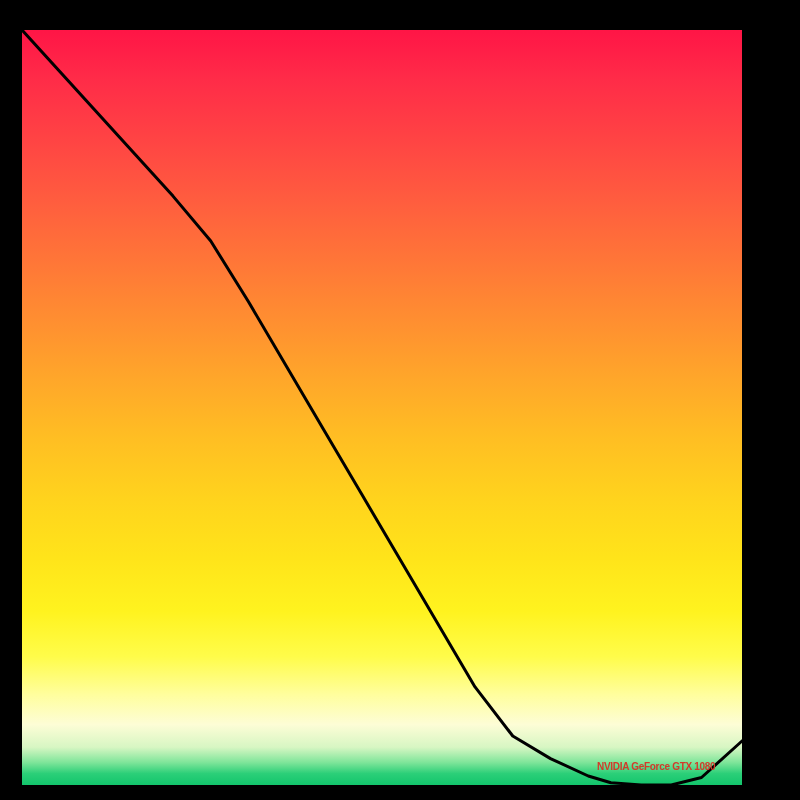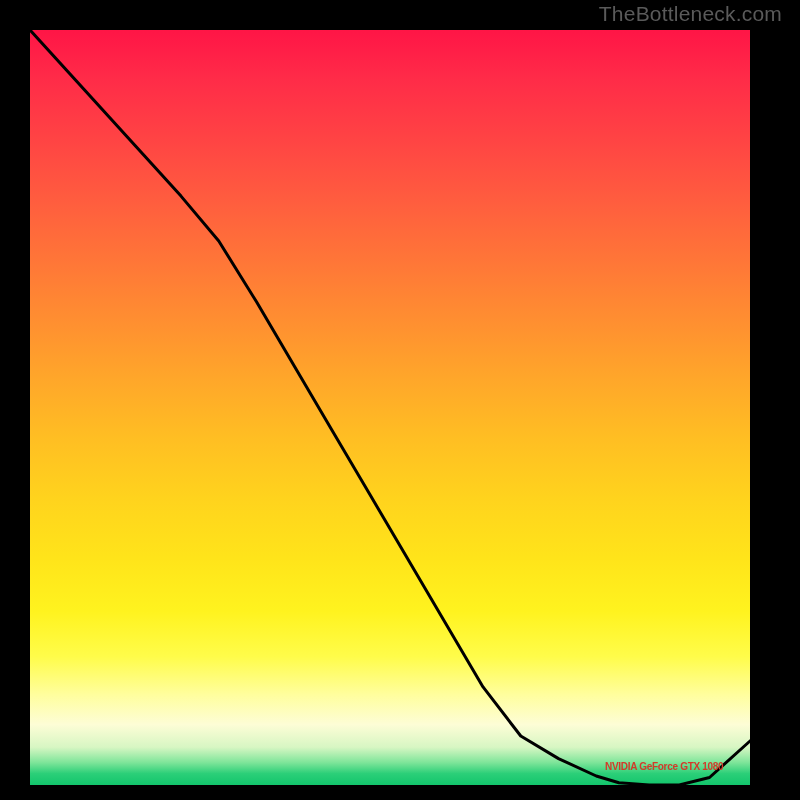--- a/index.html
+++ b/index.html
@@ -24,21 +24,21 @@
     top: 2px;
     right: 18px;
     color: #5a5a5a;
     font-size: 21px;
     font-weight: 400;
     letter-spacing: 0.2px;
     z-index: 5;
   }
   .plot-area {
     position: absolute;
-    left: 30px;
+    left: 22px;
     top: 30px;
     width: 720px;
     height: 755px;
     
     background:
       linear-gradient(to bottom,
         #ff1546 0%,
         #ff2a48 6%,
         #ff4244 14%,
         #ff5b3f 22%,
@@ -73,21 +73,20 @@
     font-weight: 700;
     letter-spacing: -0.3px;
     z-index: 3;
   }
 </style>
 </head>
 <body>
 
 <div class="frame">
 
-  <div class="watermark">TheBottleneck.com</div>
 
   <div class="plot-area">
 
     <svg class="curve" viewBox="0 0 755 755" preserveAspectRatio="none">
 
       <path d="
         M 0 0
         L 37.75 41.5
         L 75.5 83.1
         L 113.25 124.6

